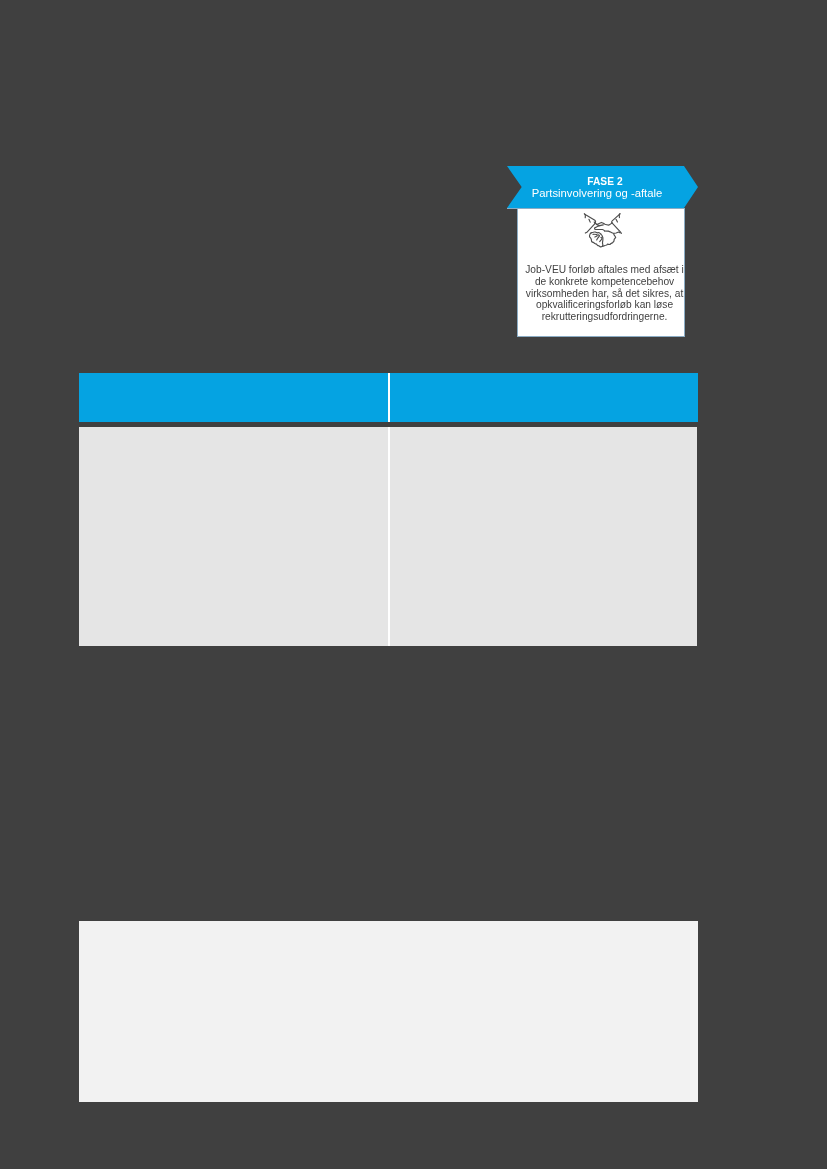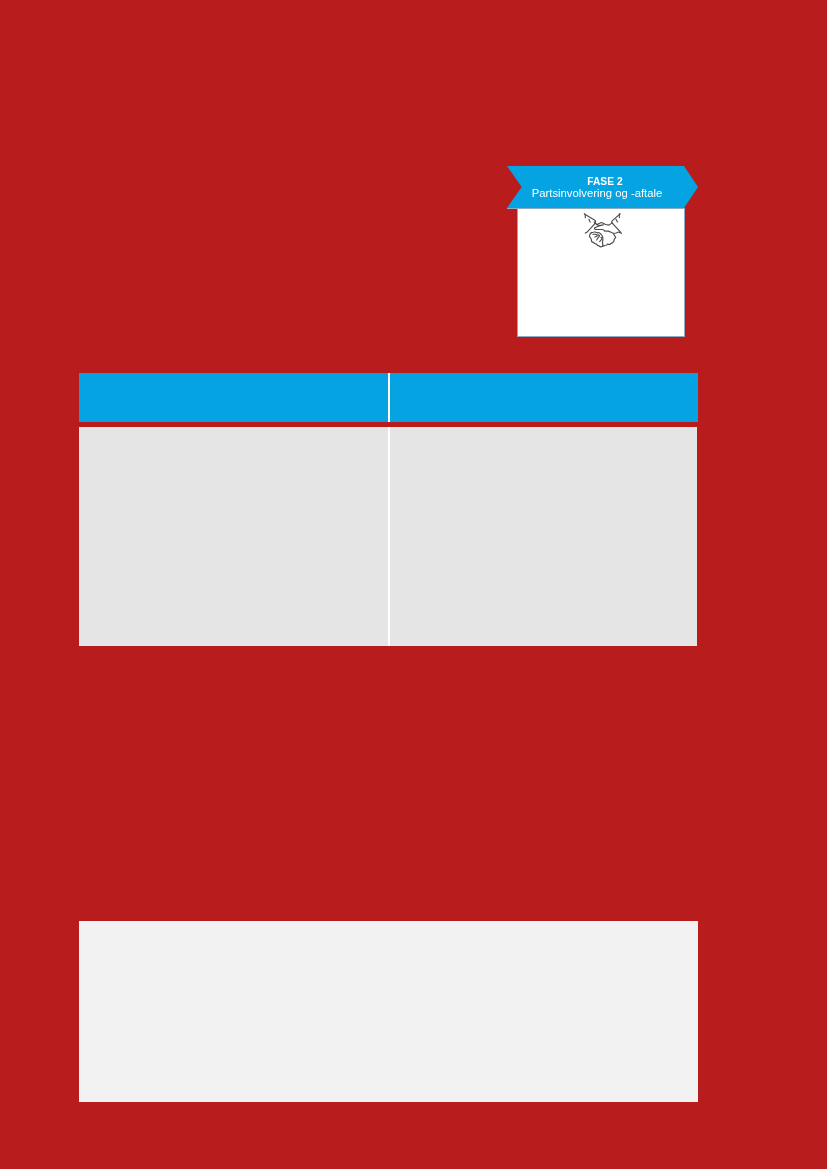--- a/index.html
+++ b/index.html
@@ -41,21 +41,21 @@
   .tbl-cell.gap{width:2.1px;background:#ffffff !important;}
   .cell-text{will-change:opacity;font-size:9px;color:#ffffff;padding:6px 8px;}
 
   
   .bottom-panel{position:absolute;left:79px;top:921px;width:619px;height:181px;
     background:#F2F2F2;box-sizing:border-box;}
 </style>
 </head>
 <body>
 
-<div class="page" style="background-color: #b91c1c;">
+<div class="page" style="background-color: #404040;">
 
   <div class="phase-card">
     <div class="phase-banner">
       <svg width="191" height="44" viewBox="0 0 191 44">
         <polygon points="0,0 177,0 191,21 177,42 0,42 14.7,21" fill="#05A3E2"></polygon>
         <line x1="0" y1="42.5" x2="177" y2="42.5" stroke="#8BACC4" stroke-width="1.2"></line>
       </svg>
       <div class="phase-banner-inner">
         <div class="phase-label" style="color: rgb(255, 255, 255);">FASE 2</div>
         <div class="phase-title" style="color: rgb(255, 255, 255);">Partsinvolvering og -aftale</div>
@@ -86,20 +86,27 @@
           <path d="M17.9 21.4 Q18.9 22.1 19.1 23.0 Q19.6 23.6 19.7 24.4 Q20.0 25.4 19.9 26.4 Q19.9 27.4 19.7 28.4 Q19.5 29.4 19.5 30.3 Q19.9 31.3 19.9 32.3 Q19.8 32.9 19.5 33.1"></path>
 
           <path d="M10.3 21.6 Q12.3 21.5 13.9 21.8 Q14.7 22.2 14.4 23.0 Q13.3 23.8 12.1 24.2"></path>
           <path d="M15.3 22.2 Q16.6 22.4 16.6 23.1 Q16.1 24.1 15.0 25.2 Q14.3 26.2 13.9 27.1"></path>
           <path d="M18.0 24.6 Q19.0 25.0 19.0 25.8 Q18.5 26.8 17.6 27.6 Q17.1 28.2 16.8 28.6"></path>
 
           <path d="M19.5 33.1 Q20.1 33.0 20.9 32.8 Q22.3 32.2 23.7 31.9 L24.4 31.0 Q25.6 31.6 26.7 31.4 Q27.3 30.9 27.7 30.5 Q28.7 30.1 29.4 29.5 Q30.1 28.8 30.6 28.2 Q30.7 27.4 30.8 26.6 Q31.6 25.6 32.3 24.6 Q31.9 23.8 31.2 22.9 Q30.7 21.9 30.3 21.0"></path>
           <path d="M21.6 18.4 Q23.5 18.6 25.2 18.5 Q26.3 18.9 27.3 19.4 Q28.6 20.2 29.9 20.6 Q31.3 20.5 32.7 20.3 Q34.0 19.9 35.1 19.4 L36.4 20.2"></path>
           </svg>
       </div>
+      <div class="phase-text" style="color: rgb(63, 63, 63);">
+        <div class="ptl">Job-VEU forløb aftales med afsæt i</div>
+        <div class="ptl">de konkrete kompetencebehov</div>
+        <div class="ptl">virksomheden har, så det sikres, at</div>
+        <div class="ptl">opkvalificeringsforløb kan løse</div>
+        <div class="ptl">rekrutteringsudfordringerne.</div>
+      </div>
     </div>
   </div>
 
   <div class="tbl">
     <div class="tbl-row tbl-head">
       <div class="tbl-cell c1" style="background-color: rgb(5, 163, 226);">
         <div class="cell-text"></div>
       </div>
       <div class="tbl-cell gap"></div>
       <div class="tbl-cell c2" style="background-color: rgb(5, 163, 226);">

